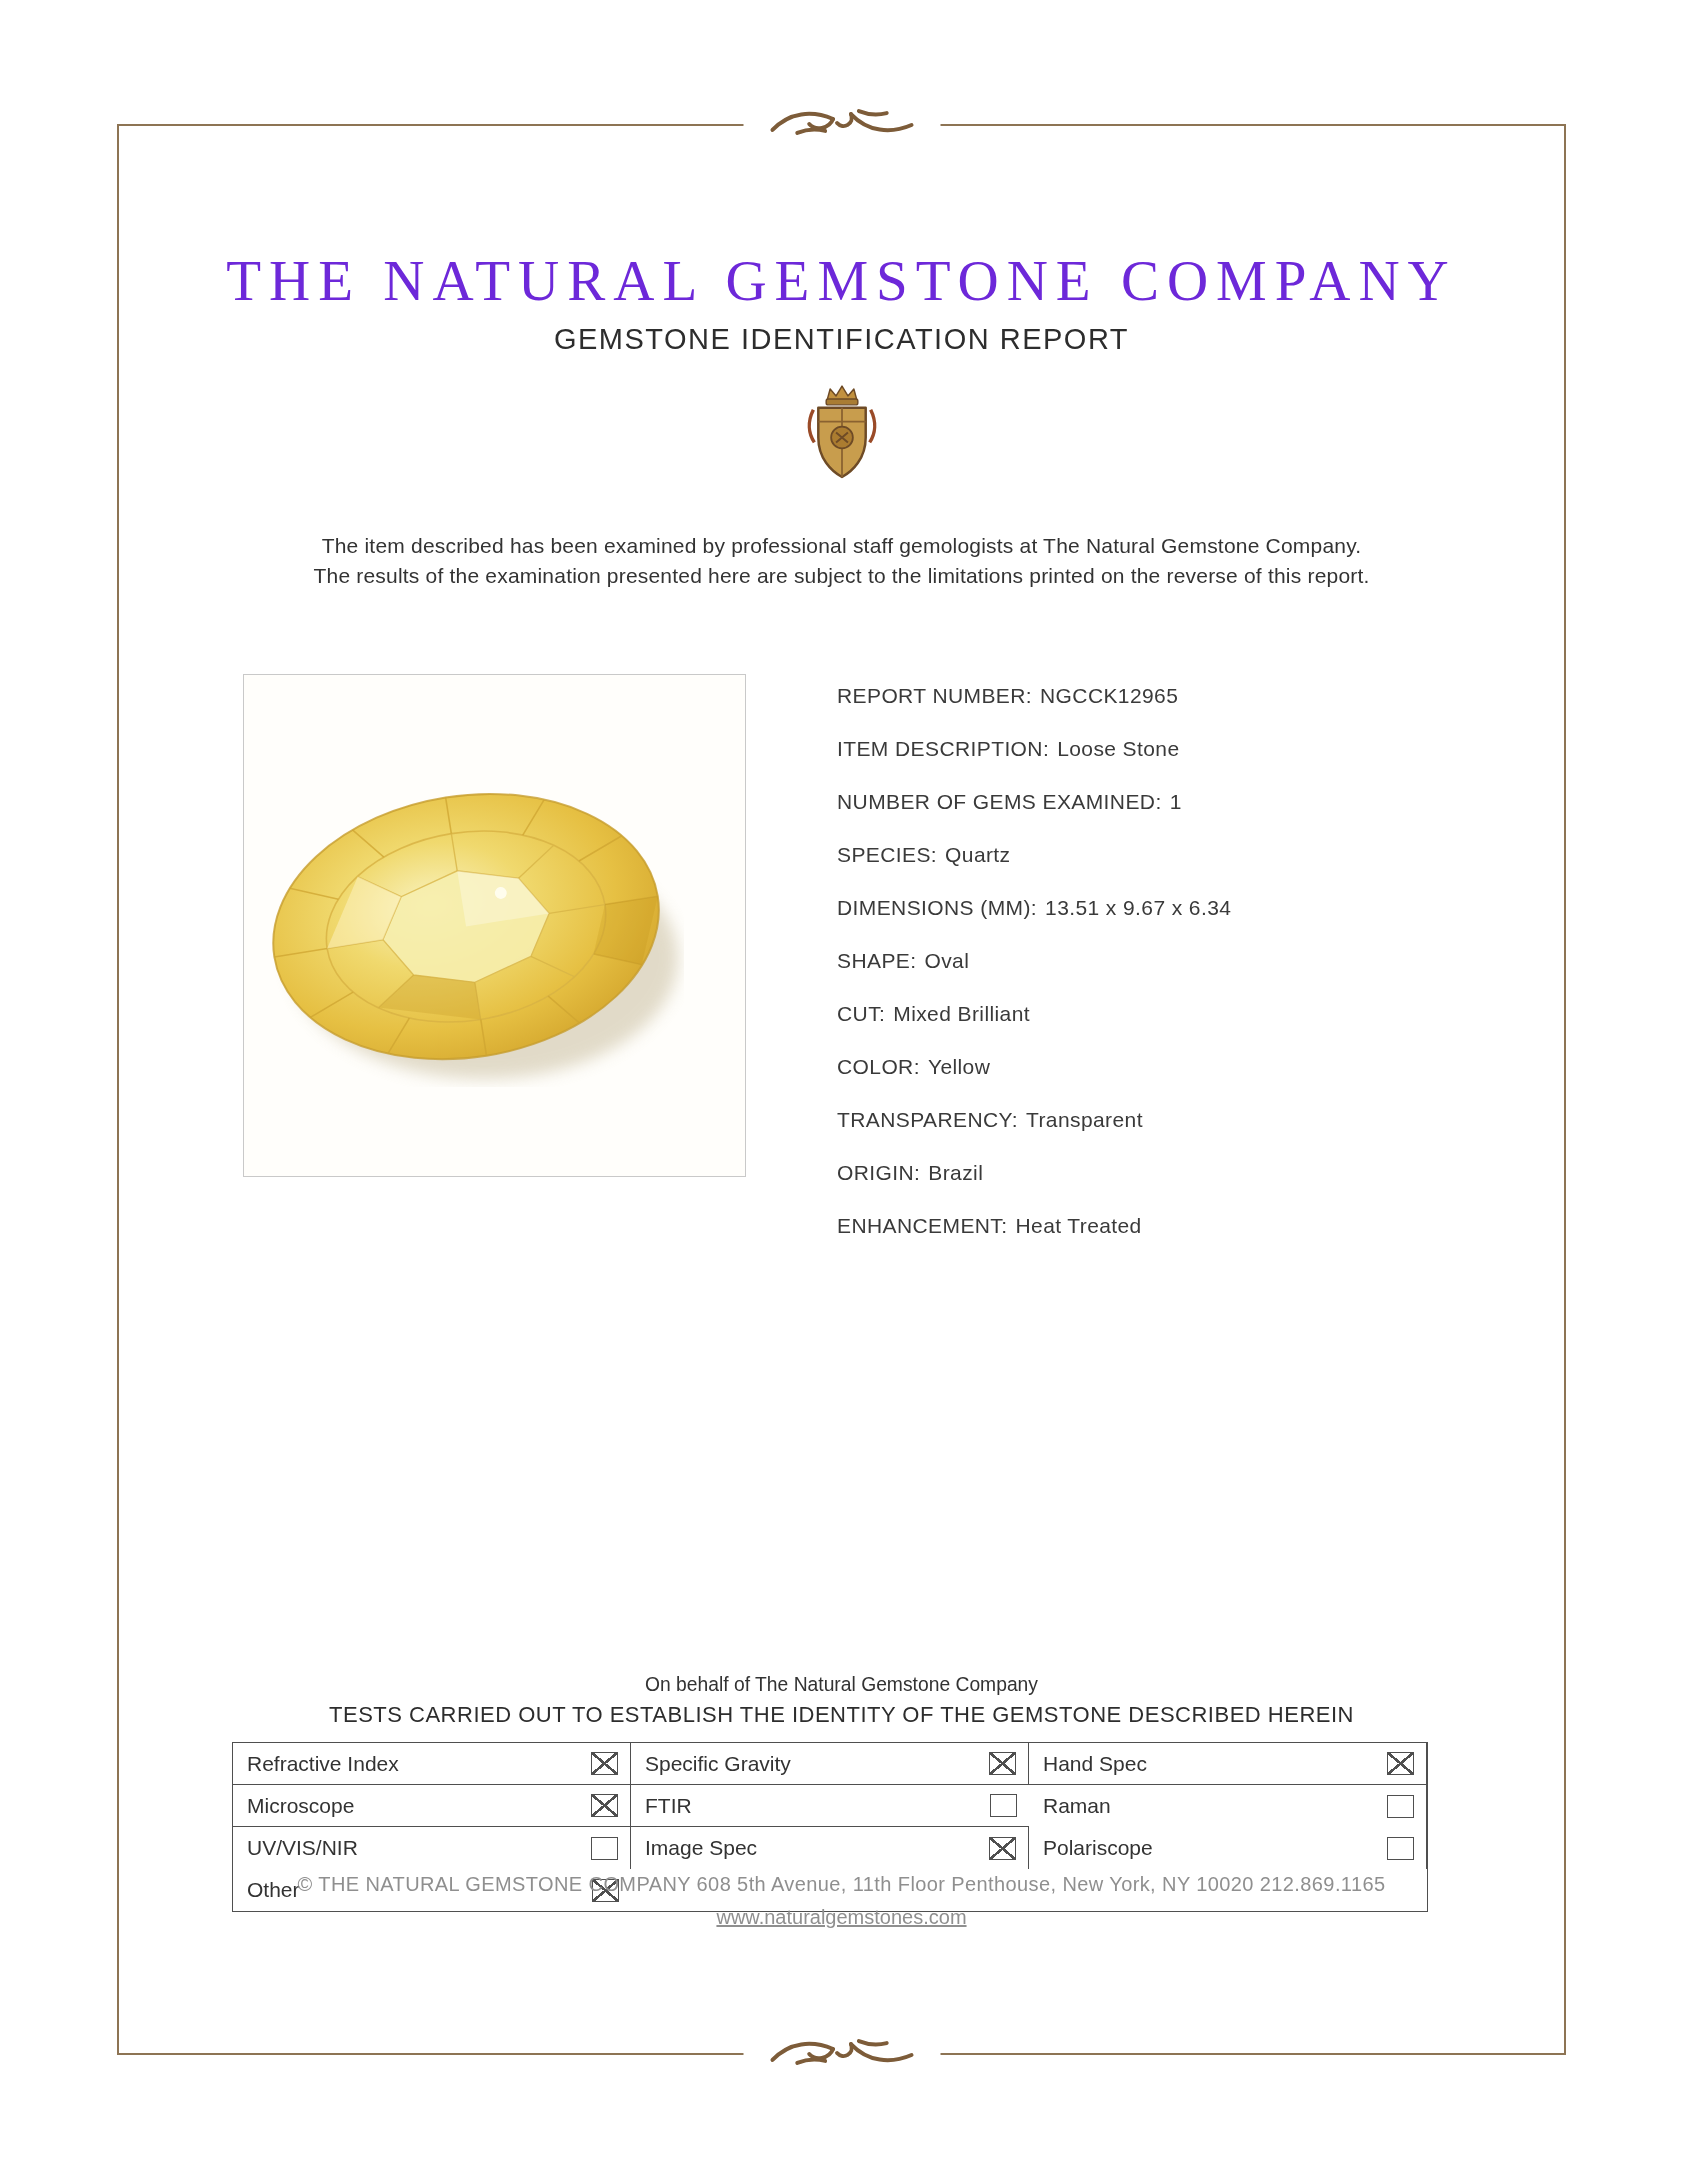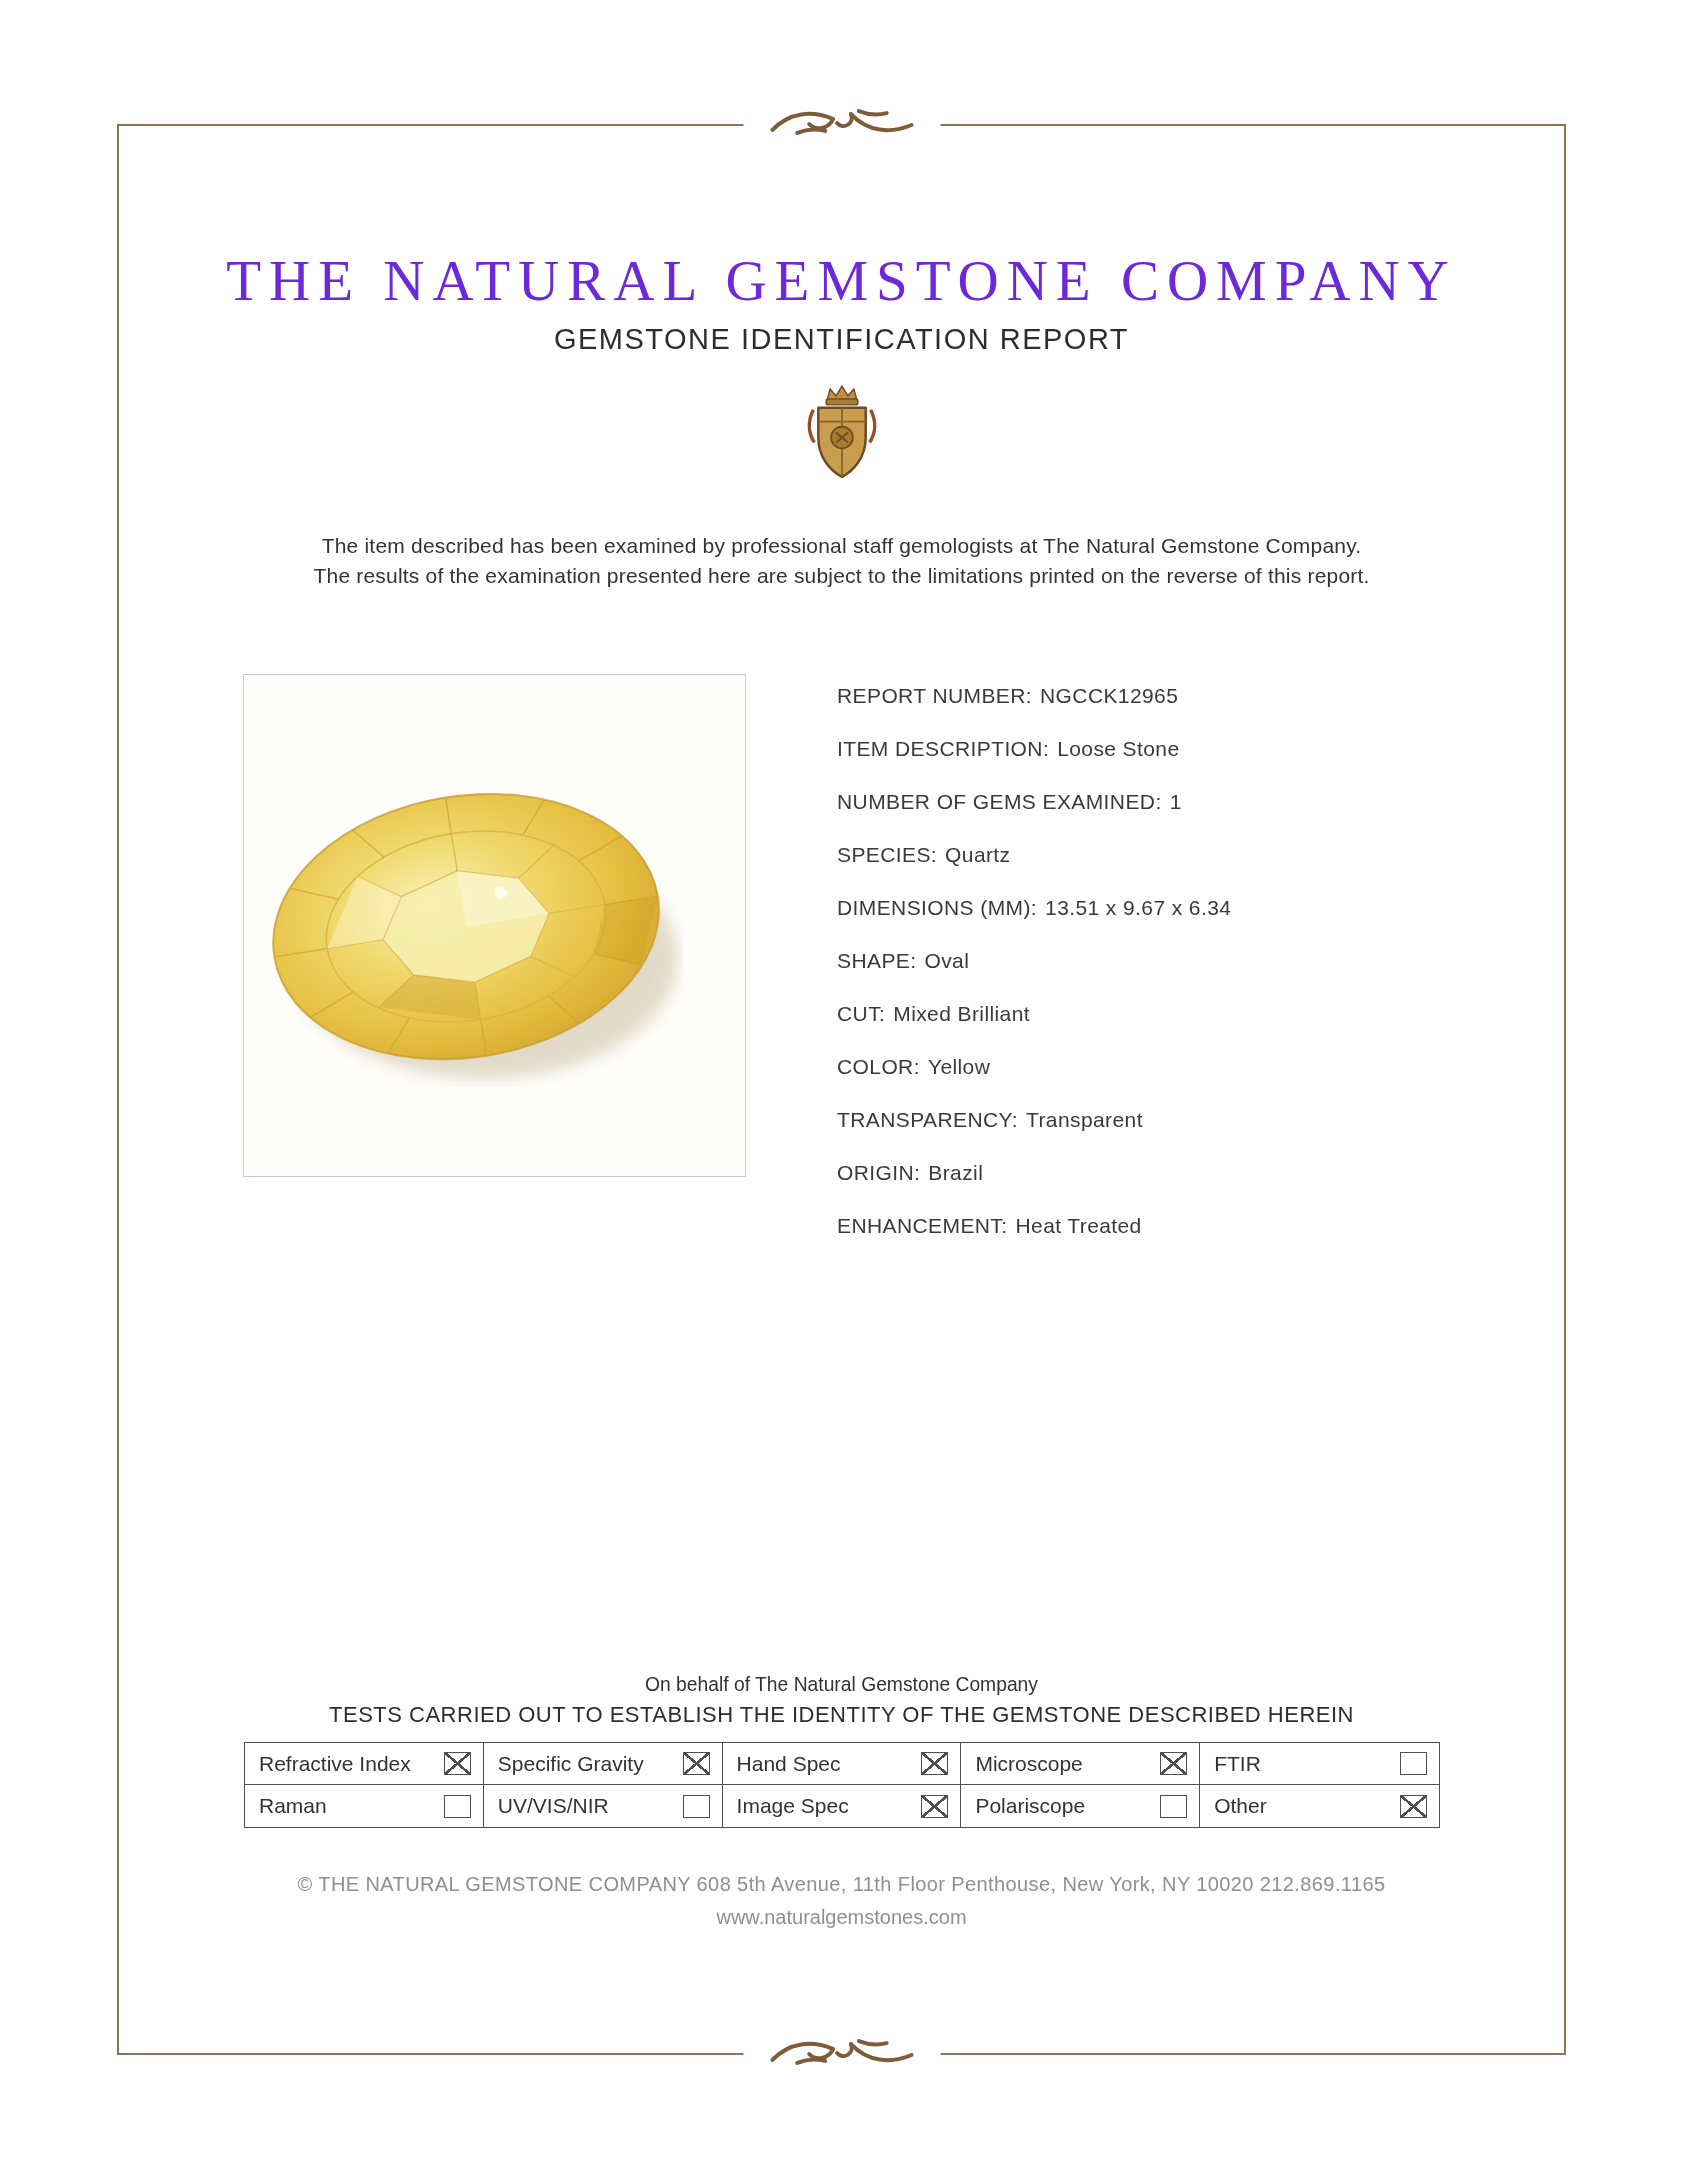--- a/index.html
+++ b/index.html
@@ -55,22 +55,22 @@
   .on-behalf {
     position: absolute; top: 1674px; left: 0; width: 100%;
     text-align: center; font-size: 19.3px; color: #333333;
   }
   .tests-heading {
     position: absolute; top: 1702px; left: 0; width: 100%;
     text-align: center; font-size: 22px; letter-spacing: 0.5px; color: #2d2d2d;
   }
 
   .tests-table {
-    position: absolute; left: 244px; top: 1742px; width: 1196px;
-    display: grid; grid-template-columns: repeat(5, 1fr);
+    position: absolute; left: 232px; top: 1742px; width: 1196px;
+    display: grid; grid-template-columns: repeat(3, 1fr);
     border: 1.5px solid #4f4f4f;
   }
   .tcell {
     display: flex; align-items: center; justify-content: space-between;
     height: 42px; padding: 0 12px 0 14px;
     border-right: 1.5px solid #4f4f4f; border-bottom: 1.5px solid #4f4f4f;
     font-size: 21px; color: #333333; white-space: nowrap;
   }
   .tcell:nth-child(5n) { border-right: none; }
   .tcell:nth-child(n+6) { border-bottom: none; }
@@ -85,21 +85,21 @@
       linear-gradient(to top right, transparent 46%, #4f4f4f 46%, #4f4f4f 54%, transparent 54%),
       linear-gradient(to bottom right, transparent 46%, #4f4f4f 46%, #4f4f4f 54%, transparent 54%);
   }
 
   .footer-address {
     position: absolute; top: 1873px; left: 0; width: 100%;
     text-align: center; font-size: 20px; color: #8f8f8f; letter-spacing: 0.4px;
   }
   .footer-site {
     position: absolute; top: 1906px; left: 0; width: 100%;
-    text-align: center; font-size: 20px; color: #8f8f8f;
+    text-align: center; font-size: 20px; color: #8f8f8f; text-decoration: underline;
   }
 </style>
 </head>
 <body>
 
 <div class="page">
 
   <div class="frame"></div>
 
   <div class="ornament top">

